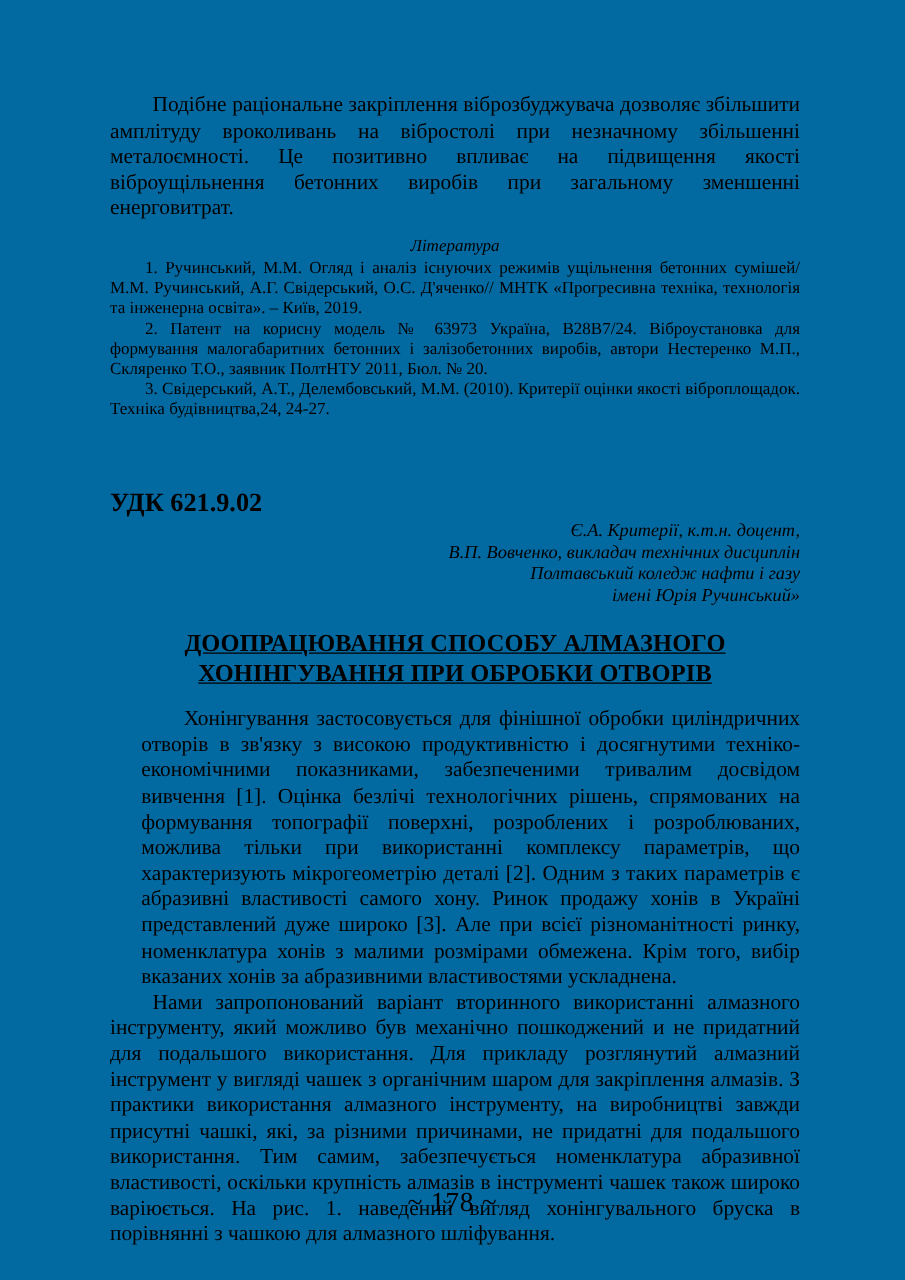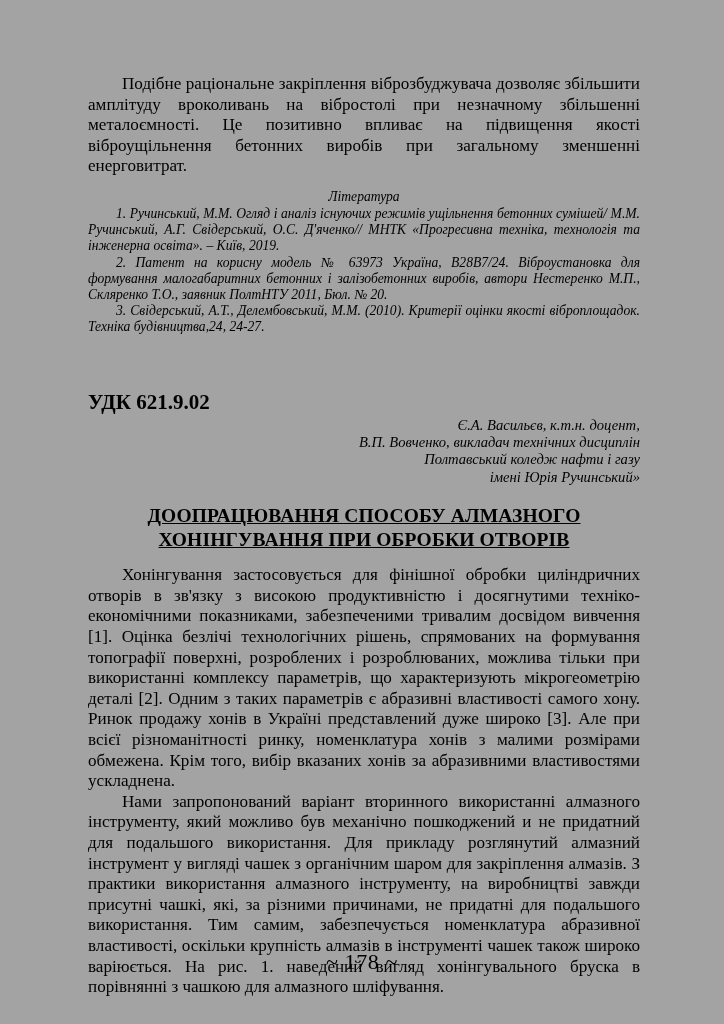--- a/index.html
+++ b/index.html
@@ -14,21 +14,21 @@
     overflow: hidden;
     font-family: "Liberation Serif", "DejaVu Serif", serif;
     color: #000000;
     -webkit-font-smoothing: antialiased;
   }
   .page {
     position: relative;
     width: 724px;
     height: 1024px;
     box-sizing: border-box;
-    background: #a3a3a3;
+    background: #0369a1;
   }
   .content {
     position: absolute;
     left: 88px;
     top: 74px;
     width: 552px;
   }
 
   
   p {
@@ -49,21 +49,20 @@
     font-size: 13.6px;
     line-height: 16px;
     font-style: italic;
     text-align: center;
     margin-top: 12px;
     margin-bottom: 1px;
   }
   .ref-item {
     font-size: 13.6px;
     line-height: 16.2px;
-    font-style: italic;
     text-align: justify;
     text-indent: 28px;
   }
 
   
   .udc {
     font-size: 21px;
     line-height: 20px;
     font-weight: bold;
     text-align: left;
@@ -91,20 +90,21 @@
     line-height: 23.5px;
     letter-spacing: 0.15px;
     text-decoration: underline;
   }
   .article-title .line {
     display: block;
   }
 
   .first-body {
     margin-top: 14px;
+    margin-left: 25px;
   }
   .second-body {
     margin-top: 0px;
   }
 
   
   .footer {
     position: absolute;
     left: 0;
     top: 952px;
@@ -125,21 +125,21 @@
 
     <p class="refs-heading">Література</p>
 
     <p class="ref-item">1. Ручинський, М.М. Огляд і аналіз існуючих режимів ущільнення бетонних сумішей/ М.М. Ручинський, А.Г. Свідерський, О.С. Д'яченко// МНТК «Прогресивна техніка, технологія та інженерна освіта». – Київ, 2019.</p>
     <p class="ref-item">2. Патент на корисну модель № 63973 Україна, В28В7/24. Віброустановка для формування малогабаритних бетонних і залізобетонних виробів, автори Нестеренко М.П., Скляренко Т.О., заявник ПолтНТУ 2011, Бюл. № 20.</p>
     <p class="ref-item">3. Свідерський, А.Т., Делембовський, М.М. (2010). Критерії оцінки якості віброплощадок. Техніка будівництва,24, 24-27.</p>
 
     <p class="udc">УДК 621.9.02</p>
 
     <div class="authors">
-      <span class="line">Є.А. Васильєв, к.т.н. доцент,</span>
+      <span class="line">Є.А. Критерії, к.т.н. доцент,</span>
       <span class="line">В.П. Вовченко, викладач технічних дисциплін</span>
       <span class="line">Полтавський коледж нафти і газу</span>
       <span class="line">імені Юрія Ручинський»</span>
     </div>
 
     <div class="article-title">
       <span class="line">ДООПРАЦЮВАННЯ СПОСОБУ АЛМАЗНОГО</span>
       <span class="line">ХОНІНГУВАННЯ ПРИ ОБРОБКИ ОТВОРІВ</span>
     </div>
 

